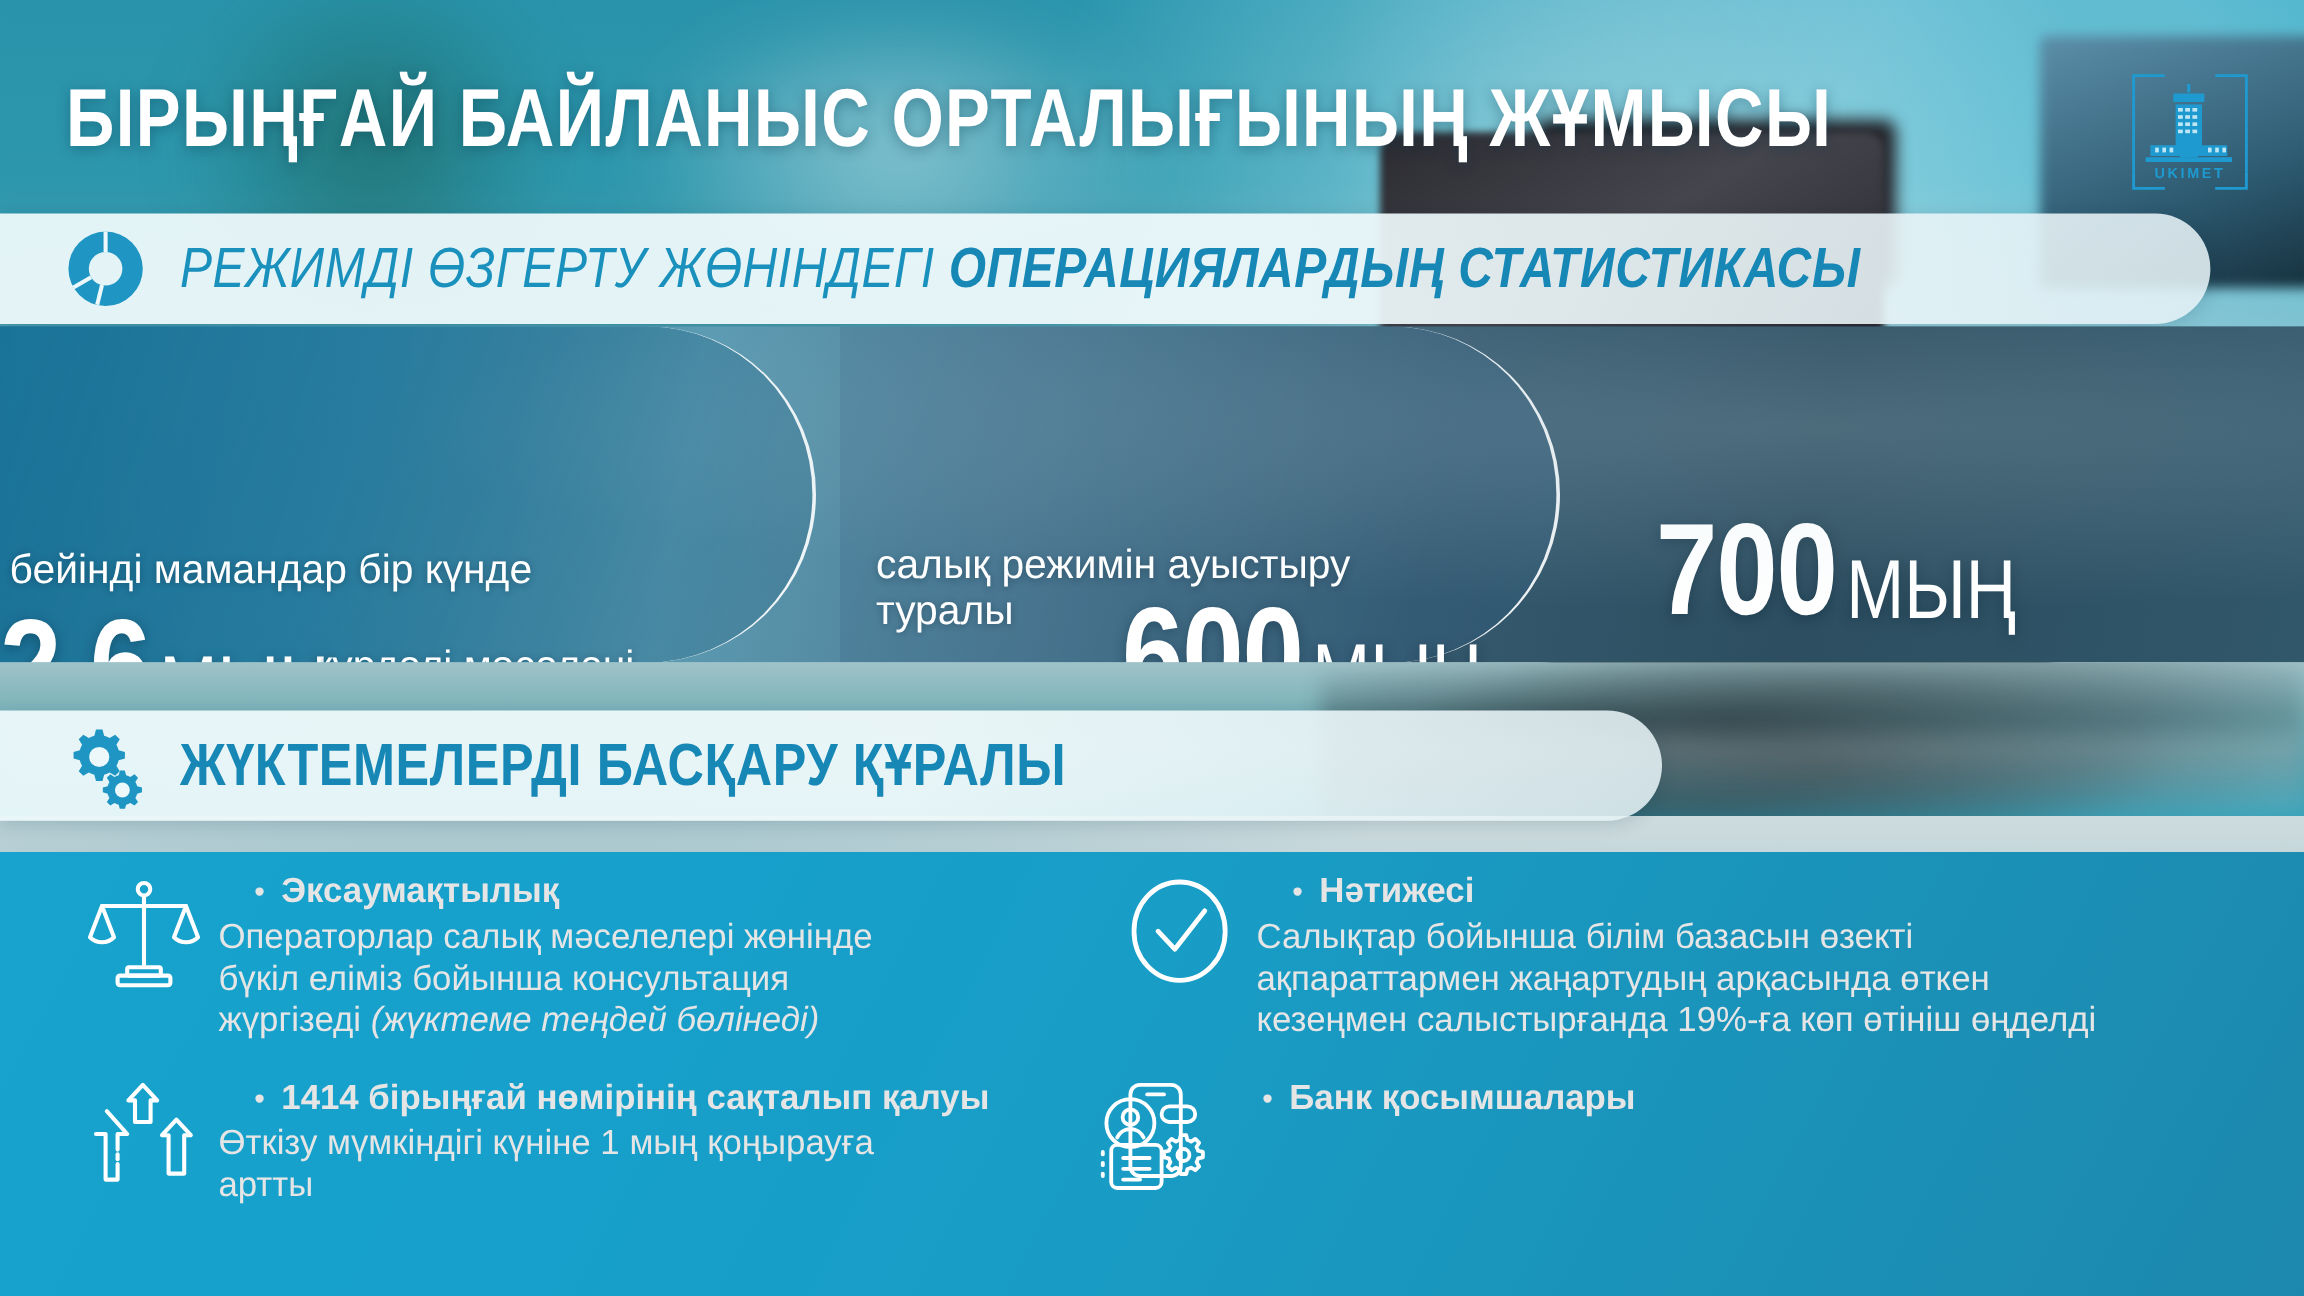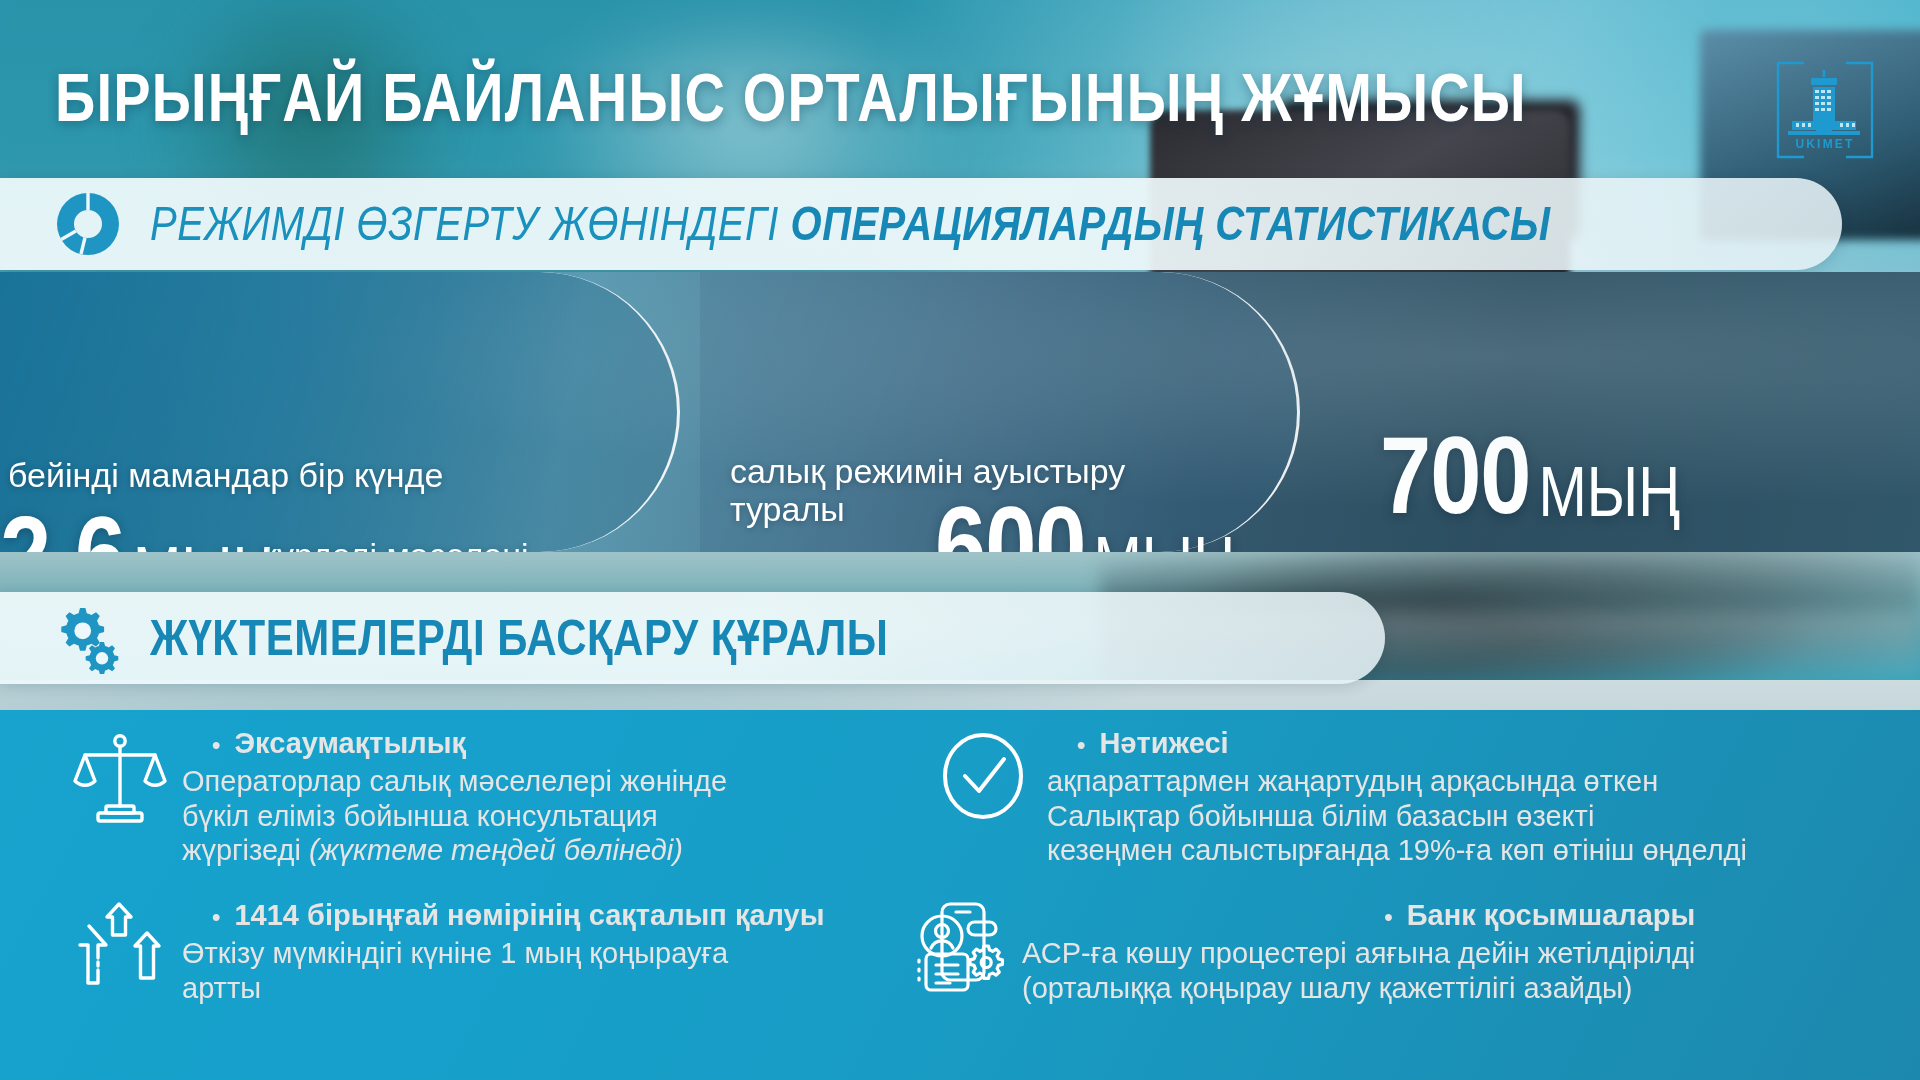--- a/index.html
+++ b/index.html
@@ -223,21 +223,21 @@
   }
   .feat-title .dot { display:inline-block; margin-right:14px; font-size:24px; vertical-align:middle; }
   .feat-desc {
     font-size:29px; font-weight:400; line-height:1.2;
   }
   .feat-desc em { font-style:italic; }
 
   #feat-1 .feat-title { padding-left:30px; }
   #feat-2 .feat-title { padding-left:30px; }
   #feat-3 .feat-title { padding-left:30px; }
-  #feat-4 .feat-title { padding-left:30px;text-align:right; }
+  #feat-4 .feat-title { padding-left:30px; }
 </style>
 </head>
 <body>
 
 <div id="canvas">
 
   <div class="photo-bg">
     <div class="photo-blur-1"></div>
     <div class="photo-blur-2"></div>
     <div class="photo-mon-1"></div>
@@ -422,22 +422,22 @@
       <svg viewBox="0 0 96 100" xmlns="http://www.w3.org/2000/svg" fill="none" stroke="#ffffff" stroke-width="4" stroke-linecap="round" stroke-linejoin="round">
         <ellipse cx="46" cy="50" rx="38" ry="41"></ellipse>
         <path d="M28 50 L42 65 L67 33"></path>
       </svg>
     </span>
     <span class="feat-body">
       <div class="feat-title">
         <span class="dot">•</span><span>Нәтижесі</span>
       </div>
       <div class="feat-desc">
+        <div>Салықтар бойынша білім базасын өзекті</div>
         <div>ақпараттармен жаңартудың арқасында өткен</div>
-        <div>Салықтар бойынша білім базасын өзекті</div>
         <div>кезеңмен салыстырғанда 19%-ға көп өтініш өңделді</div>
       </div>
     </span>
   </div>
 
   <div class="feature" id="feat-4">
     <span class="feat-icon">
       <svg viewBox="0 0 96 100" xmlns="http://www.w3.org/2000/svg" fill="none" stroke="#ffffff" stroke-width="3.2" stroke-linecap="round" stroke-linejoin="round">
         <rect x="30" y="6" width="42" height="76" rx="8"></rect>
         <line x1="44" y1="14" x2="58" y2="14"></line>
@@ -453,20 +453,16 @@
         <line x1="7" y1="80" x2="7" y2="82"></line>
         <path d="M72 48 l4.5 0 l1 4 a11 11 0 0 1 3.1 1.3 l3.5-2.2 l3.2 3.2 l-2.2 3.5 a11 11 0 0 1 1.3 3.1 l4 1 l0 4.5 l-4 1 a11 11 0 0 1-1.3 3.1 l2.2 3.5 l-3.2 3.2 l-3.5-2.2 a11 11 0 0 1-3.1 1.3 l-1 4 l-4.5 0 l-1-4 a11 11 0 0 1-3.1-1.3 l-3.5 2.2 l-3.2-3.2 l2.2-3.5 a11 11 0 0 1-1.3-3.1 l-4-1 l0-4.5 l4-1 a11 11 0 0 1 1.3-3.1 l-2.2-3.5 l3.2-3.2 l3.5 2.2 a11 11 0 0 1 3.1-1.3 Z"></path>
         <circle cx="74.2" cy="64.5" r="5"></circle>
         <rect x="56" y="24" width="28" height="13" rx="6.5"></rect>
       </svg>
     </span>
     <span class="feat-body">
       <div class="feat-title">
         <span class="dot">•</span><span>Банк қосымшалары</span>
       </div>
-      <div class="feat-desc">
-        <div>АСР-ға көшу процестері аяғына дейін жетілдірілді</div>
-        <div>(орталыққа қоңырау шалу қажеттілігі азайды)</div>
-      </div>
     </span>
   </div>
 
 </div>
 
 </body></html>

